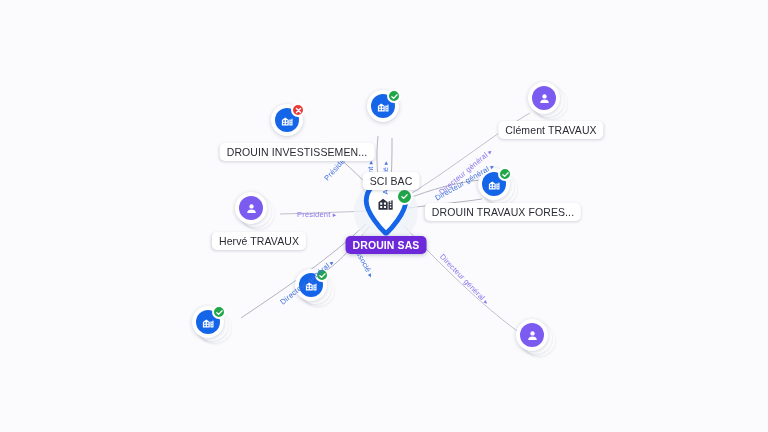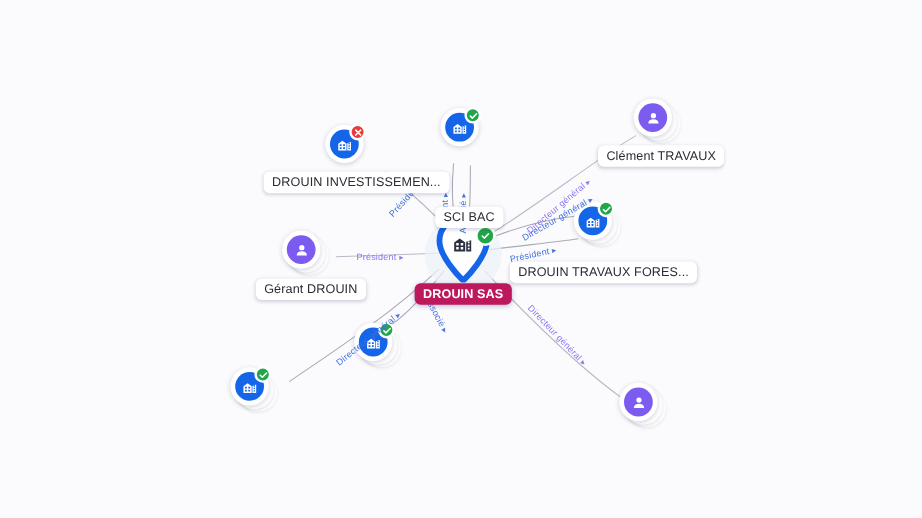--- a/index.html
+++ b/index.html
@@ -79,21 +79,21 @@
     white-space: nowrap;
     background: #ffffff;
     color: #2b2b35;
     font-size: 10.5px;
     letter-spacing: .1px;
     padding: 3px 7px;
     border-radius: 5px;
     box-shadow: 0 1px 3px rgba(20,30,80,0.18);
   }
   .label.primary {
-    background: #be185d;
+    background: #6d28d9;
     color: #ffffff;
     font-weight: 700;
     box-shadow: 0 1px 4px rgba(20,40,100,0.30);
   }
 
   
   .elabel {
     position: absolute;
     white-space: nowrap;
     font-size: 7.5px;
@@ -286,16 +286,16 @@
       <div class="elabel co" style="left: 438px; top: 198px; transform: rotate(-30deg) translateY(-50%);"><span>Directeur général</span><span class="arrow"> ▸</span></div>
       <div class="elabel pe" style="left: 297px; top: 214px; transform: rotate(0deg) translateY(-50%);"><span>Président</span><span class="arrow"> ▸</span></div>
       <div class="elabel co" style="left: 352px; top: 245px; transform: rotate(62deg) translateY(-50%);"><span>Associé</span><span class="arrow"> ▸</span></div>
       <div class="elabel co" style="left: 284px; top: 302px; transform: rotate(-39deg) translateY(-50%);"><span>Directeur général</span><span class="arrow"> ▸</span></div>
       <div class="elabel pe" style="left: 438px; top: 254px; transform: rotate(46deg) translateY(-50%);"><span>Directeur général</span><span class="arrow"> ▸</span></div>
     </div>
 
 <div class="label" style="left: 297px; top: 143px;">DROUIN INVESTISSEMEN...</div>
     <div class="label" style="left: 391px; top: 148px; margin-top: 24px;">SCI BAC</div>
     <div class="label" style="left: 551px; top: 121px;">Clément TRAVAUX</div>
-    <div class="label" style="left: 503px; top: 218px;">DROUIN TRAVAUX FORES...</div>
-    <div class="label" style="left: 259px; top: 232px;">Gérant DROUIN</div>
+    <div class="label" style="left: 503px; top: 203px;">DROUIN TRAVAUX FORES...</div>
+    <div class="label" style="left: 259px; top: 232px;">Hervé TRAVAUX</div>
     <div class="label primary" style="left: 386px; top: 236px;">DROUIN SAS</div>
   </div>
 
 </body></html>

